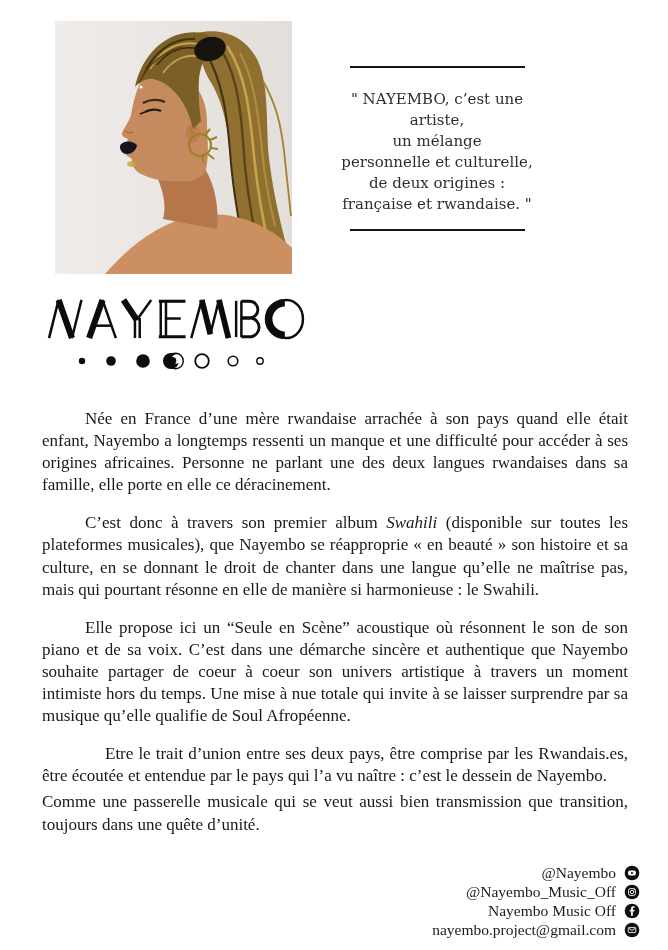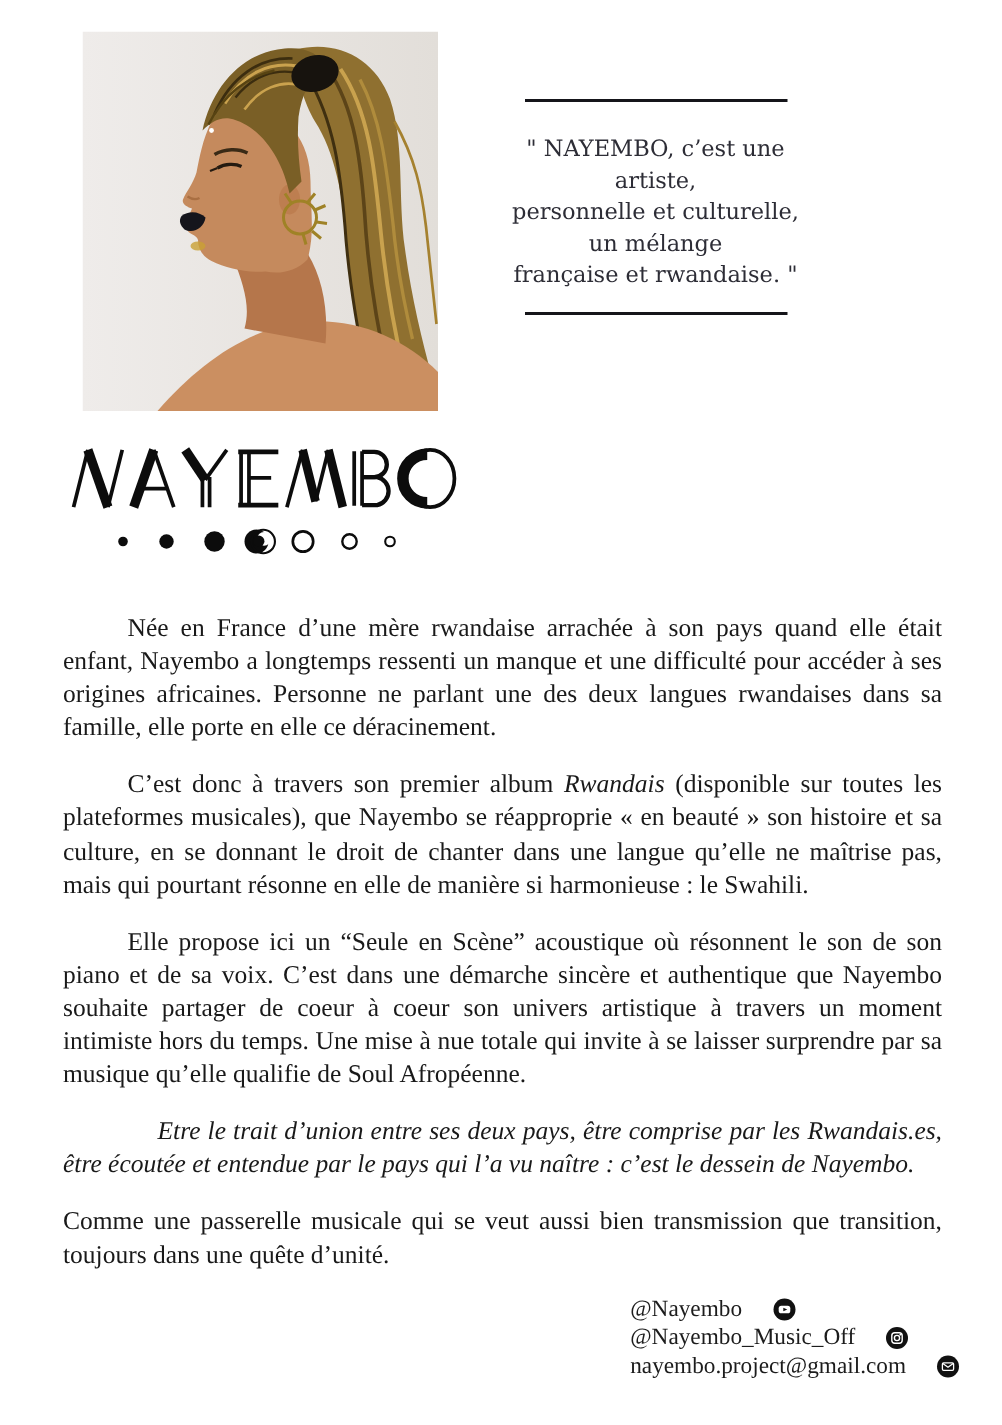--- a/index.html
+++ b/index.html
@@ -19,27 +19,27 @@
 
   
   .logo{position:absolute;left:45px;top:298px;}
   .sr{position:absolute;width:1px;height:1px;overflow:hidden;clip:rect(0 0 0 0);white-space:nowrap;}
   .dots{position:absolute;left:72px;top:351px;}
 
   
   .bio{position:absolute;left:42px;top:408px;width:586px;text-align:justify;
        font-size:17px;line-height:22.1px;color:#191919;}
   .bio p{margin:0 0 16px 0;text-indent:43px;}
-  .bio p.big-indent{text-indent:63px;margin-bottom:16px;font-style:italic;}
+  .bio p.big-indent{text-indent:63px;margin-bottom:4px;}
   .bio p.no-indent{text-indent:0;margin-bottom:12px;}
   .italic{font-style:italic;}
 
   
   .social{position:absolute;right:28px;top:864px;font-size:15.5px;color:#1c1c1c;}
-  .social-row{display:flex;justify-content:flex-start;align-items:center;gap:20px;height:18.8px;}
+  .social-row{display:flex;justify-content:flex-end;align-items:center;gap:8px;height:18.8px;}
   .social-row .icon{width:16px;height:16px;flex:0 0 auto;}
 </style>
 </head>
 <body>
 
 <div class="page">
 
   <div class="photo">
     <svg viewBox="0 0 237 253" width="237" height="253">
       <defs>
@@ -94,22 +94,23 @@
         <path d="M153,133 L159,138"></path>
         <path d="M147,135 L149,142"></path>
         <path d="M139,114 L135,108"></path>
       </g>
     </svg>
   </div>
 
   <div class="quote">
     <div class="rule rule-top"></div>
     <div>" NAYEMBO, c’est une artiste,</div>
+    <div>un mélange</div>
     <div>personnelle et culturelle,</div>
-    <div>un mélange</div>
+    <div>de deux origines :</div>
     <div>française et rwandaise. "</div>
     <div class="rule rule-bottom"></div>
   </div>
 
   <div class="logo">
     <span class="sr">NAYEMBO</span>
     <svg viewBox="0 0 272 44" width="262" height="42">
       <g stroke="#0c0c0c" fill="none" stroke-linecap="butt">
 
         <path d="M3,42 L13,2" stroke-width="2.6"></path>
@@ -158,21 +159,21 @@
       <circle cx="100.5" cy="9.8" r="3.8" fill="#0c0c0c"></circle>
       <circle cx="103.5" cy="10" r="7.8" fill="none" stroke="#0c0c0c" stroke-width="1.4"></circle>
       <circle cx="130" cy="10" r="6.8" fill="none" stroke="#0c0c0c" stroke-width="1.8"></circle>
       <circle cx="161" cy="10" r="4.8" fill="none" stroke="#0c0c0c" stroke-width="1.6"></circle>
       <circle cx="188" cy="10" r="3.2" fill="none" stroke="#0c0c0c" stroke-width="1.4"></circle>
     </svg>
   </div>
 
   <div class="bio">
     <p>Née en France d’une mère rwandaise arrachée à son pays quand elle était enfant, Nayembo a longtemps ressenti un manque et une difficulté pour accéder à ses origines africaines. Personne ne parlant une des deux langues rwandaises dans sa famille, elle porte en elle ce déracinement.</p>
-    <p><span>C’est donc à travers son premier album </span><span class="italic">Rwandais</span><span> (disponible sur toutes les plateformes musicales), que Nayembo se réapproprie « en beauté » son histoire et sa culture, en se donnant le droit de chanter dans une langue qu’elle ne maîtrise pas, mais qui pourtant résonne en elle de manière si harmonieuse : le Swahili.</span></p>
+    <p><span>C’est donc à travers son premier album </span><span class="italic">Swahili</span><span> (disponible sur toutes les plateformes musicales), que Nayembo se réapproprie « en beauté » son histoire et sa culture, en se donnant le droit de chanter dans une langue qu’elle ne maîtrise pas, mais qui pourtant résonne en elle de manière si harmonieuse : le Swahili.</span></p>
     <p>Elle propose ici un “Seule en Scène” acoustique où résonnent le son de son piano et de sa voix. C’est dans une démarche sincère et authentique que Nayembo souhaite partager de coeur à coeur son univers artistique à travers un moment intimiste hors du temps. Une mise à nue totale qui invite à se laisser surprendre par sa musique qu’elle qualifie de Soul Afropéenne.</p>
     <p class="big-indent">Etre le trait d’union entre ses deux pays, être comprise par les Rwandais.es, être écoutée et entendue par le pays qui l’a vu naître : c’est le dessein de Nayembo.</p>
     <p class="no-indent">Comme une passerelle musicale qui se veut aussi bien transmission que transition, toujours dans une quête d’unité.</p>
   </div>
 
   <div class="social">
 
     <div class="social-row">
       <span>@Nayembo</span>
       <svg class="icon" viewBox="0 0 24 24">
@@ -185,20 +186,27 @@
     <div class="social-row">
       <span>@Nayembo_Music_Off</span>
       <svg class="icon" viewBox="0 0 24 24">
         <circle cx="12" cy="12" r="11" fill="#111111"></circle>
         <rect x="6.8" y="6.8" width="10.4" height="10.4" rx="3" fill="none" stroke="#ffffff" stroke-width="1.4"></rect>
         <circle cx="12" cy="12" r="2.6" fill="none" stroke="#ffffff" stroke-width="1.4"></circle>
         <circle cx="15.3" cy="8.7" r="0.9" fill="#ffffff"></circle>
       </svg>
     </div>
 
+    <div class="social-row">
+      <span>Nayembo Music Off</span>
+      <svg class="icon" viewBox="0 0 24 24">
+        <circle cx="12" cy="12" r="11" fill="#111111"></circle>
+        <path d="M13.2,19 L13.2,12.6 L15.4,12.6 L15.8,10.2 L13.2,10.2 L13.2,8.6 C13.2,7.8 13.6,7.3 14.5,7.3 L15.9,7.3 L15.9,5.2 C15.4,5.1 14.6,5 13.9,5 C11.9,5 10.6,6.2 10.6,8.3 L10.6,10.2 L8.6,10.2 L8.6,12.6 L10.6,12.6 L10.6,19 Z" fill="#ffffff"></path>
+      </svg>
+    </div>
 
     <div class="social-row">
       <span>nayembo.project@gmail.com</span>
       <svg class="icon" viewBox="0 0 24 24">
         <circle cx="12" cy="12" r="11" fill="#111111"></circle>
         <rect x="6.4" y="8.4" width="11.2" height="7.4" rx="1.2" fill="none" stroke="#ffffff" stroke-width="1.3"></rect>
         <path d="M6.8,9 L12,12.8 L17.2,9" fill="none" stroke="#ffffff" stroke-width="1.3"></path>
       </svg>
     </div>
 

